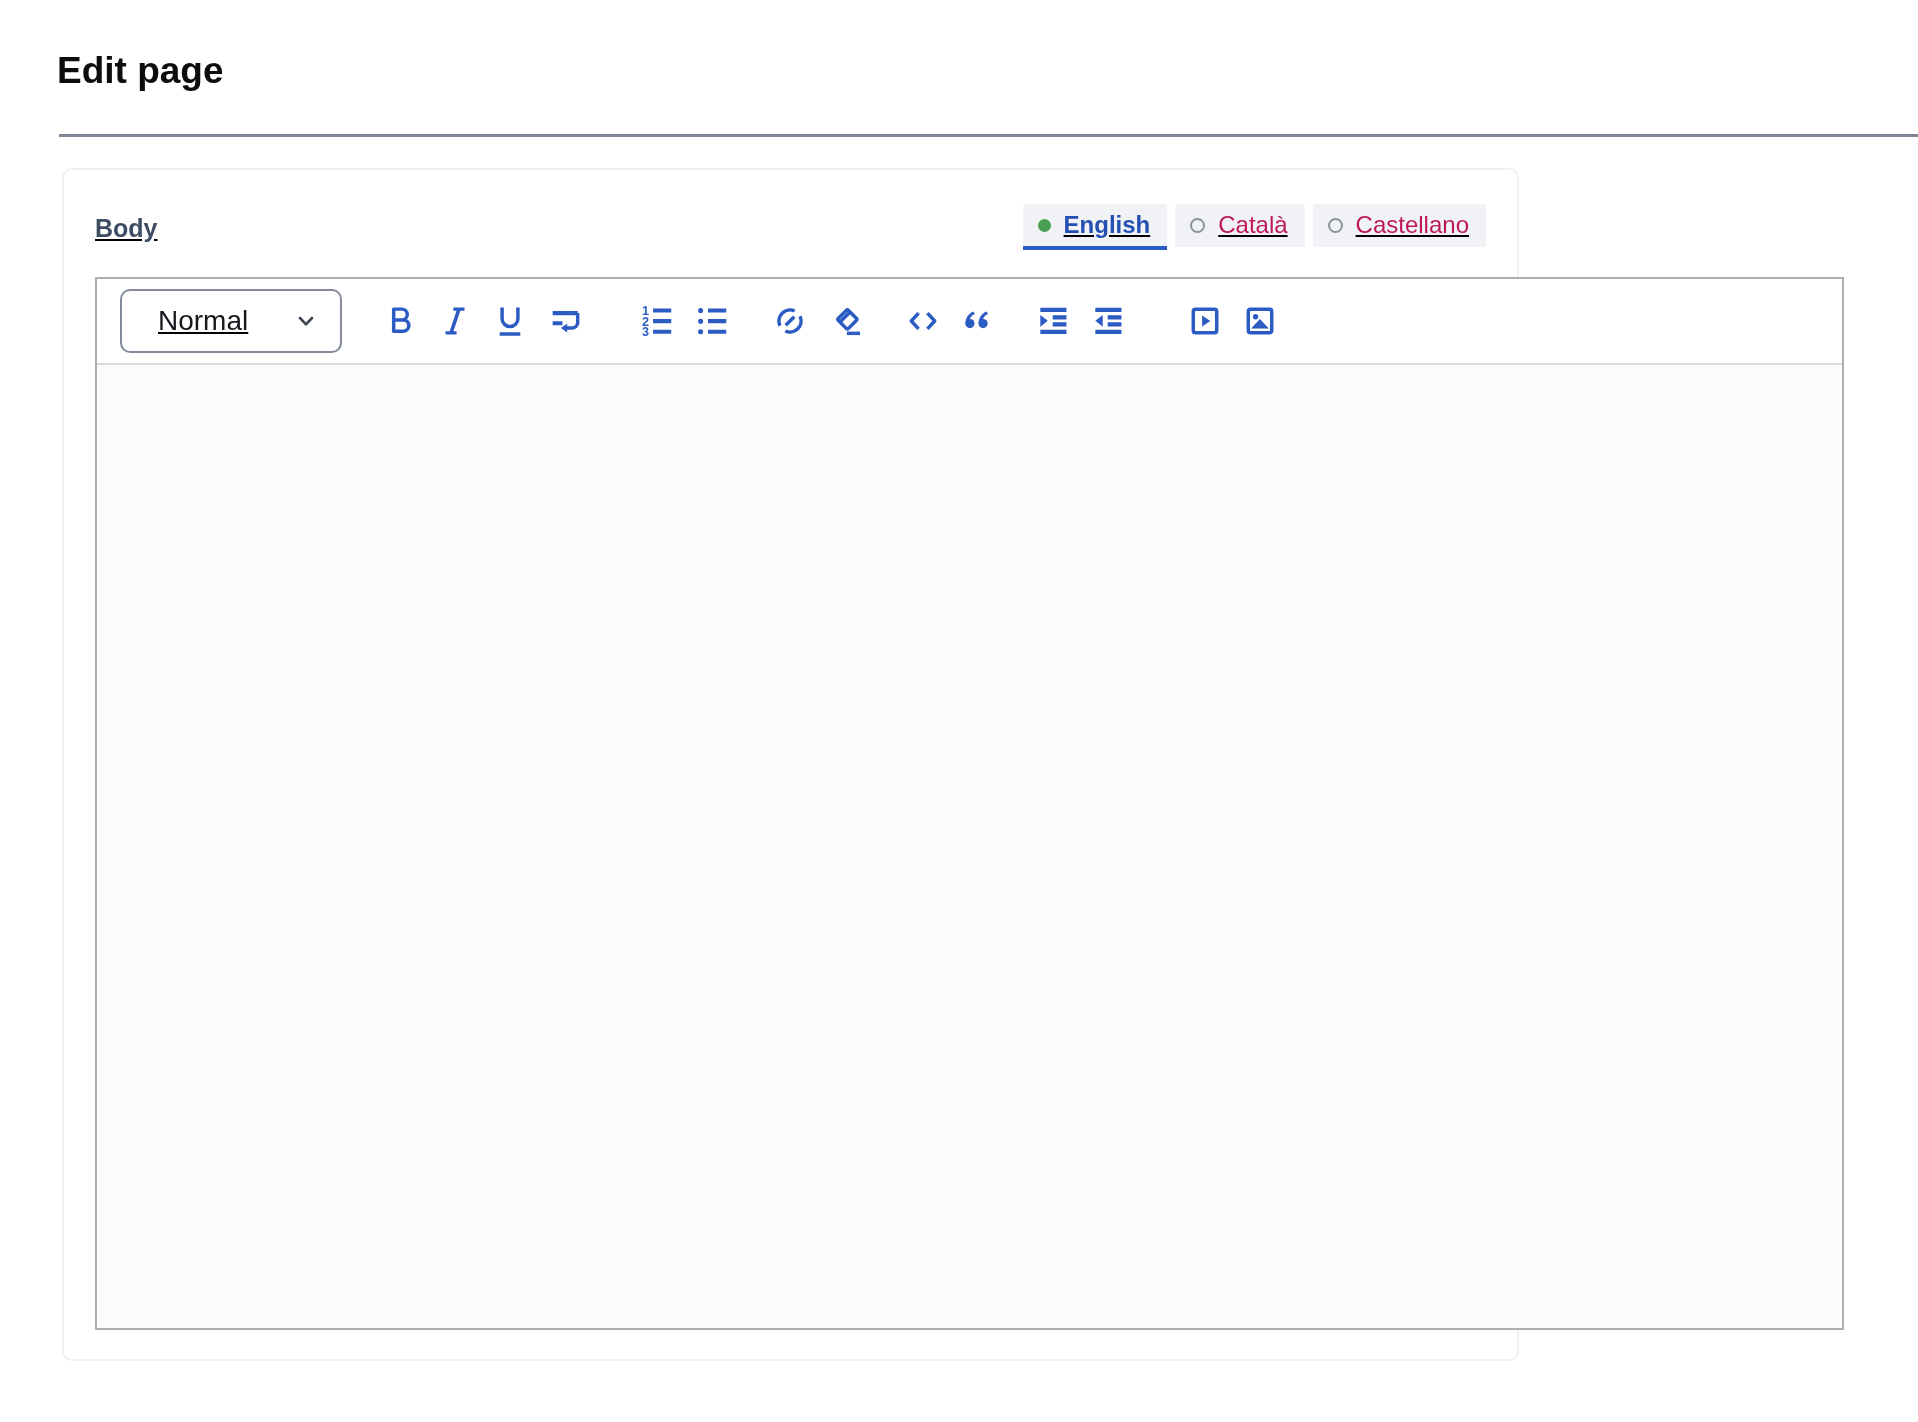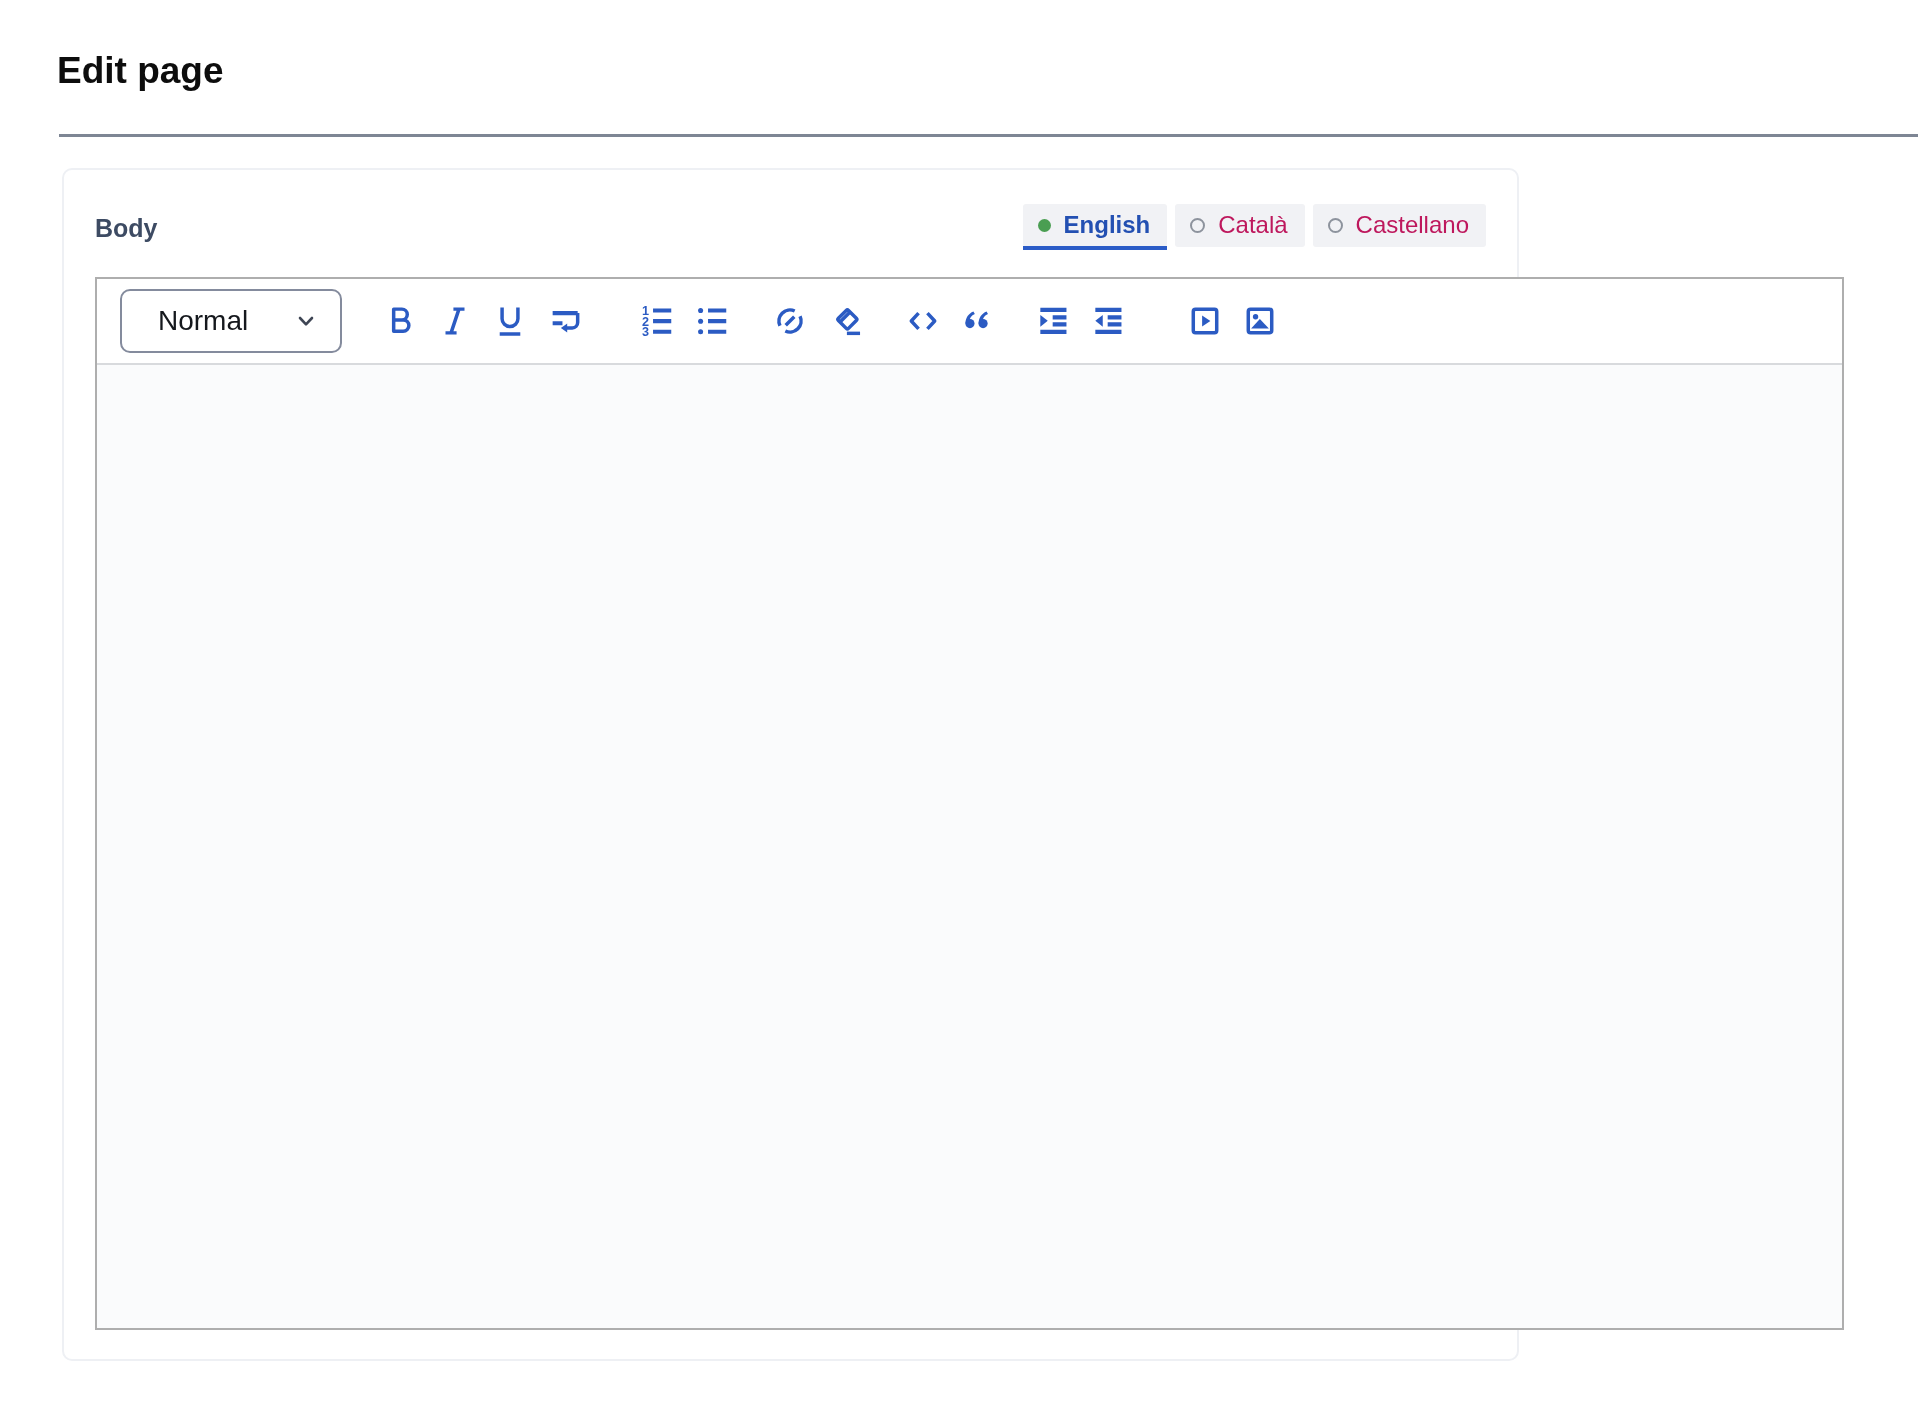--- a/index.html
+++ b/index.html
@@ -6,21 +6,21 @@
   html,body { width:1918px; height:1422px; background:#ffffff;
     font-family:"Liberation Sans","DejaVu Sans",sans-serif; overflow:hidden; }
 
   .page-title { margin:50px 0 8px 57px; font-size:37px; font-weight:bold;
     color:#0d0d0d; letter-spacing:0; }
 
   .title-divider { margin:42px 0 0 59px; height:3px; background:#7e8694; border:none; }
 
   .panel { margin:31px 0 0 62px; width:1457px; height:1193px;
     background:#fff; border:2px solid #eef0f4; border-radius:10px;
-    padding:34px 31px 0 31px; }
+    padding:34px 31px 0 31px;text-decoration:underline; }
 
   .panel-header { display:flex; justify-content:space-between; align-items:flex-start;
     margin-bottom:30px; }
 
   .field-label { font-size:25px; font-weight:bold; color:#3d4b63; margin-top:10px; }
 
   .lang-tabs { display:flex; gap:8px; }
   .lang-chip { position:relative; display:flex; align-items:center; gap:13px;
     background:#f1f2f5; border:none; border-radius:3px; padding:7px 17px 8px 15px;
     font-family:inherit; font-size:24px; color:#be185d; cursor:pointer; }

